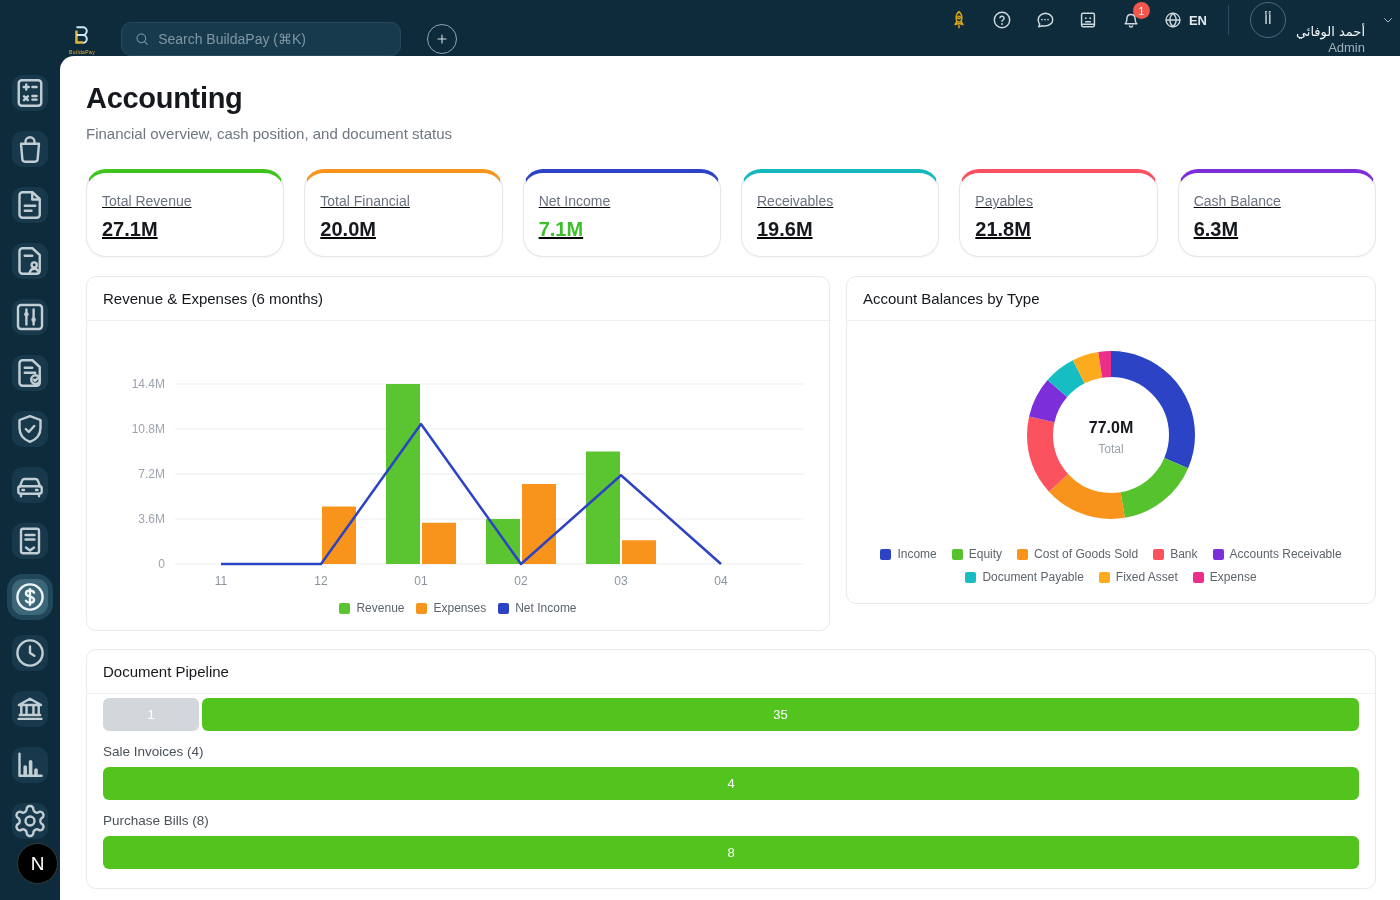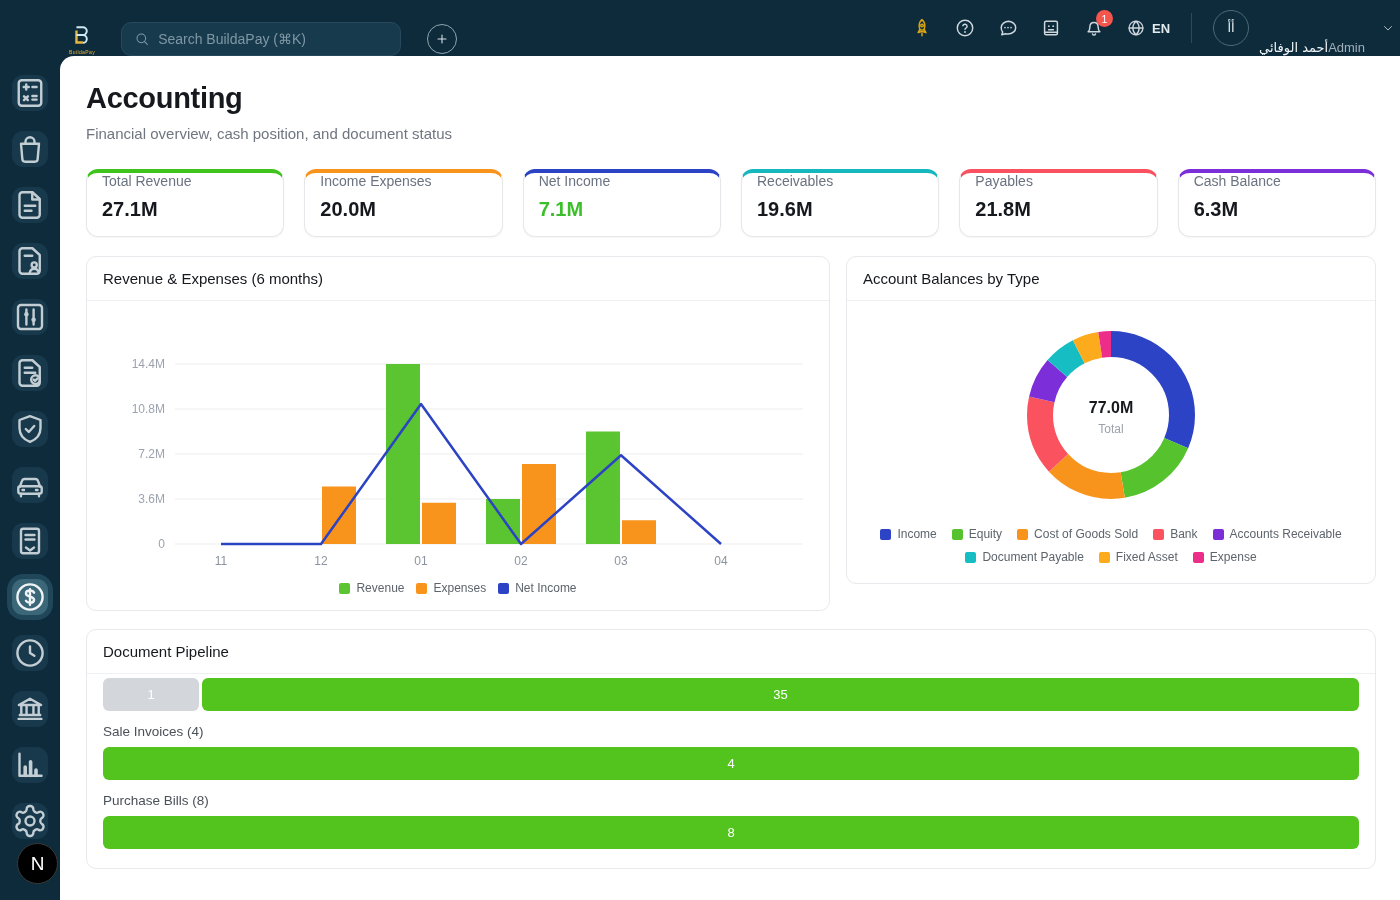--- a/index.html
+++ b/index.html
@@ -22,21 +22,21 @@
   .topbar-right { display:flex; align-items:center; gap:21px; }
   .tb-icon { width:22px; height:22px; color:#cdd7dc; position:relative; display:flex; align-items:center; cursor:pointer; }
   .tb-icon.gold { color:#d9a514; }
   .badge { position:absolute; top:-7px; right:-8px; min-width:17px; height:17px; border-radius:9px; background:#f4564e;
            color:#fff; font-size:10.5px; display:flex; align-items:center; justify-content:center; padding:0 4px; }
   .lang { display:flex; align-items:center; gap:6px; color:#e3eaee; font-size:13px; font-weight:700; cursor:pointer; }
   .tb-divider { width:1px; height:30px; background:#2c4a5c; }
   .user { display:flex; align-items:center; gap:10px; cursor:pointer; }
   .avatar { width:36px; height:36px; border-radius:50%; border:1px solid #4a6a7a; color:#e8eef2; font-size:13px;
             display:flex; align-items:center; justify-content:center; font-family:Liberation Serif, serif; }
-  .user-meta { display:flex; align-items:flex-end; line-height:1.25;margin-top:39px; }
+  .user-meta { display:flex; flex-direction:column; align-items:flex-end; line-height:1.25;margin-top:39px; }
   .user-name { color:#f1f5f7; font-size:13px; font-family:"DejaVu Sans", sans-serif; }
   .user-role { color:#9fb0ba; font-size:13px; }
   .chev { width:14px; height:14px; color:#b9c6cd; margin-left:6px; }
 
   
   .sidebar { position:fixed; top:56px; left:0; bottom:0; width:60px; background:#0e2b3c;
              display:flex; flex-direction:column; align-items:center; padding-top:19px; gap:20px; z-index:15; }
   .side-item { width:36px; height:36px; border-radius:11px; background:#17394b; color:#c3ced4;
                display:flex; align-items:center; justify-content:center; cursor:pointer; flex:none; }
   .side-item svg { width:21px; height:21px; }
@@ -46,21 +46,21 @@
                   display:flex; align-items:center; justify-content:center; cursor:pointer; z-index:30; }
 
   
   .main { position:fixed; top:56px; left:60px; right:0; bottom:0; background:#fff;
           border-top-left-radius:14px; overflow:hidden; padding:26px 24px 0 26px; }
   .page-title { font-size:29px; font-weight:700; color:#15181d; letter-spacing:-.3px; }
   .page-subtitle { margin-top:10px; font-size:15px; color:#6f7680; }
 
   .cards-row { display:flex; gap:20px; margin-top:27px; }
   .card { flex:1; background:#fff; border:1px solid #e5e7eb; border-top-width:4px; border-top-style:solid;
-          border-radius:12px; padding:0 15px 15px; box-shadow:0 1px 2px rgba(0,0,0,.04); }
+          border-radius:20px; padding:20px 15px 15px; box-shadow:0 1px 2px rgba(0,0,0,.04);text-decoration:underline; }
   .card-label { font-size:14px; color:#6b7280; }
   .card-value { font-size:20px; font-weight:700; color:#15181d; margin-top:9px; }
 
   .charts-row { display:flex; gap:16px; margin-top:19px; align-items:flex-start; }
   .panel { background:#fff; border:1px solid #e7e9ec; border-radius:10px; }
   .panel-head { padding:13px 16px; border-bottom:1px solid #eef0f3; font-size:15px; font-weight:400; color:#15181d; }
   .panel-revenue { width:744px; flex:none; }
   .panel-balances { flex:1; }
   .chart-body { padding:10px 10px 0 14px; }
   .chart-legend { display:flex; justify-content:center; gap:12px; padding:4px 0 15px; }
@@ -268,21 +268,21 @@
 <main class="main">
   <h1 class="page-title">Accounting</h1>
   <p class="page-subtitle">Financial overview, cash position, and document status</p>
 
   <div class="cards-row" id="cards-row">
       <article class="card" style="border-top-color: rgb(63, 196, 30);">
         <div class="card-label">Total Revenue</div>
         <div class="card-value">27.1M</div>
       </article>
       <article class="card" style="border-top-color: rgb(248, 148, 28);">
-        <div class="card-label">Income Expenses</div>
+        <div class="card-label">Total Financial</div>
         <div class="card-value">20.0M</div>
       </article>
       <article class="card" style="border-top-color: rgb(43, 67, 196);">
         <div class="card-label">Net Income</div>
         <div class="card-value" style="color: rgb(59, 191, 42);">7.1M</div>
       </article>
       <article class="card" style="border-top-color: rgb(22, 184, 189);">
         <div class="card-label">Receivables</div>
         <div class="card-value">19.6M</div>
       </article>

